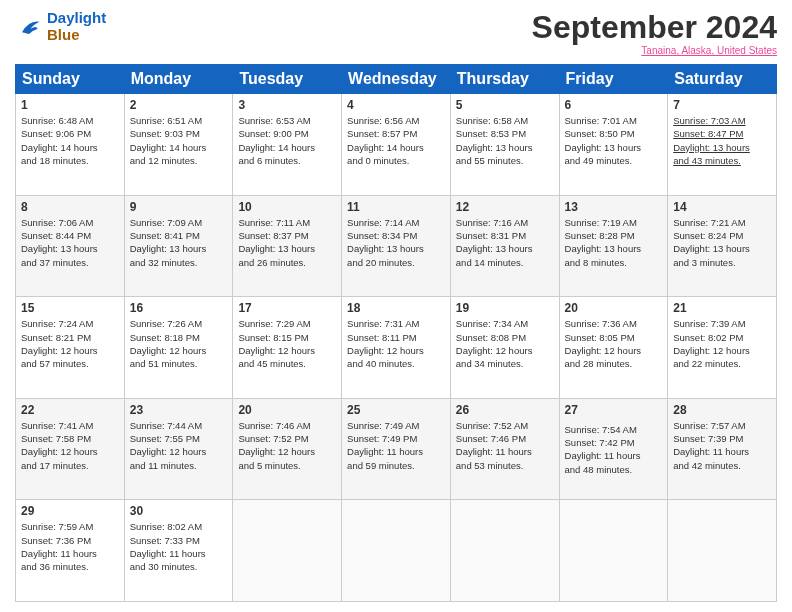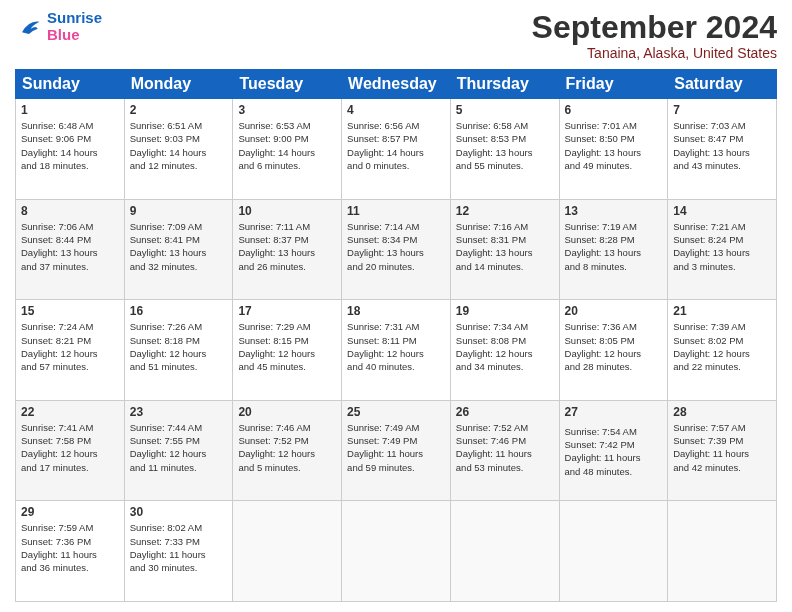--- a/index.html
+++ b/index.html
@@ -44,22 +44,23 @@
     .title-block {
       text-align: right;
     }
     .month-title {
       font-size: 32px;
       font-weight: bold;
       color: #333;
       line-height: 1.1;
     }
     .location {
-      font-size: 14px;
-      color: #7f1d1d;
+      font-size: 10px;
+      color: #ec4899;
+      text-decoration: underline;
     }
     .calendar {
       width: 100%;
       border-collapse: collapse;
       flex: 1;
     }
     .calendar thead th {
       background: #1565c0;
       color: #fff;
       font-size: 16px;
@@ -99,22 +100,22 @@
 </head>
 <body>
 
 <div class="page">
   <div class="header">
     <div class="logo">
       <svg class="logo-bird" viewBox="0 0 32 32">
         <path d="M8 22 Q16 8 28 10 Q20 14 18 18 Q24 14 26 18 Q20 20 16 24 Z" fill="#1565c0"></path>
       </svg>
       <div class="logo-text">
-        <div><span>Sunrise</span></div>
-        <div style="color:#ec4899;">Blue</div>
+        <div><span>Daylight</span></div>
+        <div style="color:#a16207;">Blue</div>
       </div>
     </div>
     <div class="title-block">
       <div class="month-title">September 2024</div>
       <div class="location">Tanaina, Alaska, United States</div>
     </div>
   </div>
 
   <table class="calendar">
     <thead>
@@ -167,21 +168,21 @@
           </td>
           <td>
             <span class="day-num">6</span>
             <div class="day-info" style="white-space: pre-line;">Sunrise: 7:01 AM
 Sunset: 8:50 PM
 Daylight: 13 hours
 and 49 minutes.</div>
           </td>
           <td>
             <span class="day-num">7</span>
-            <div class="day-info" style="white-space: pre-line;">Sunrise: 7:03 AM
+            <div class="day-info" style="white-space: pre-line; text-decoration: underline;">Sunrise: 7:03 AM
 Sunset: 8:47 PM
 Daylight: 13 hours
 and 43 minutes.</div>
           </td>
         </tr>
         <tr>
           <td>
             <span class="day-num">8</span>
             <div class="day-info" style="white-space: pre-line;">Sunrise: 7:06 AM
 Sunset: 8:44 PM

